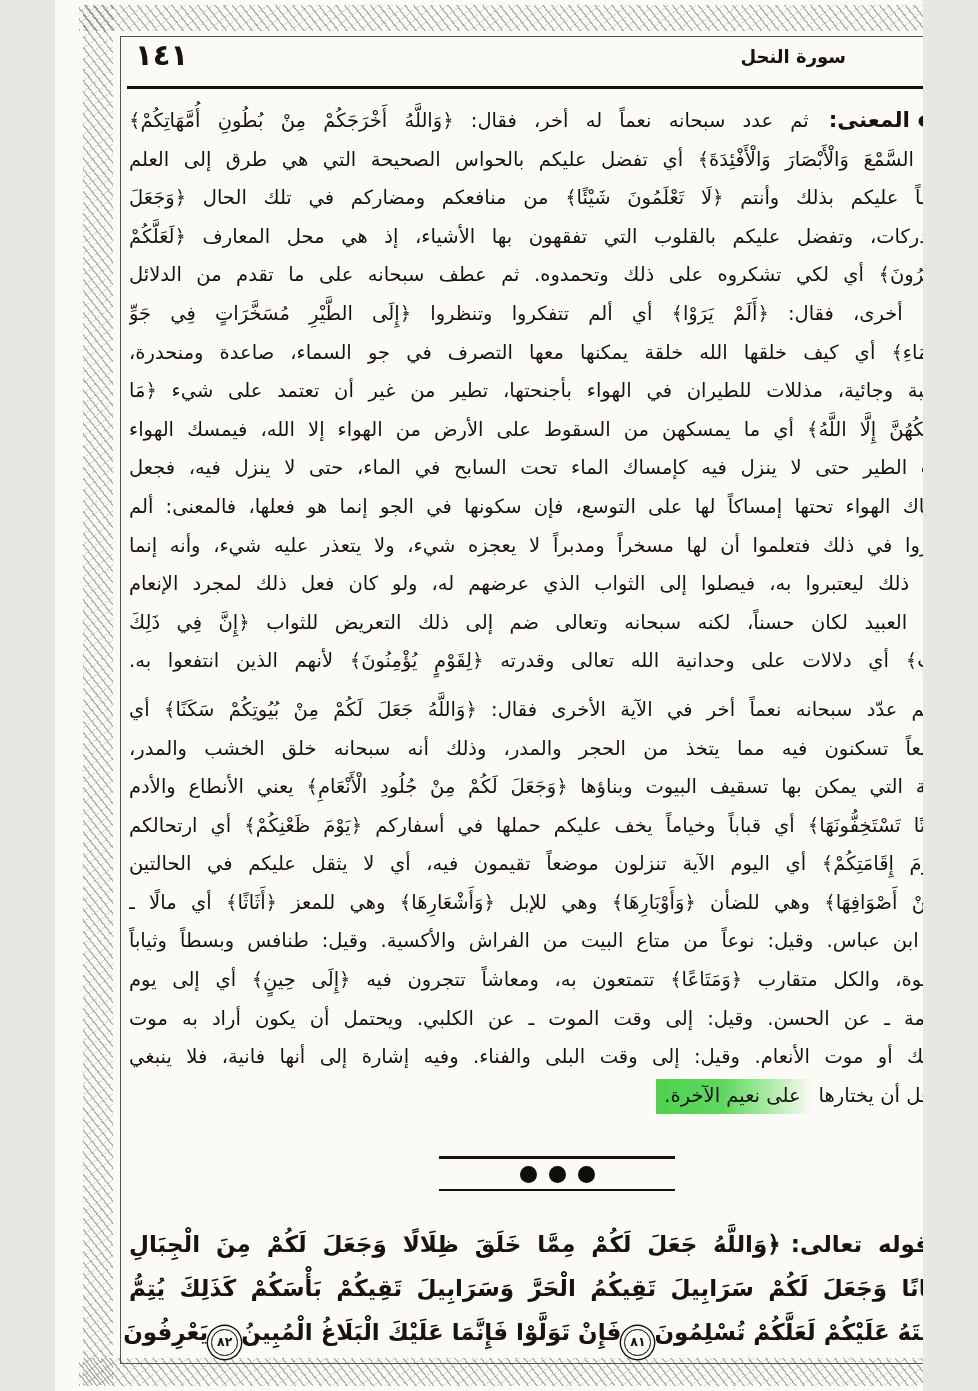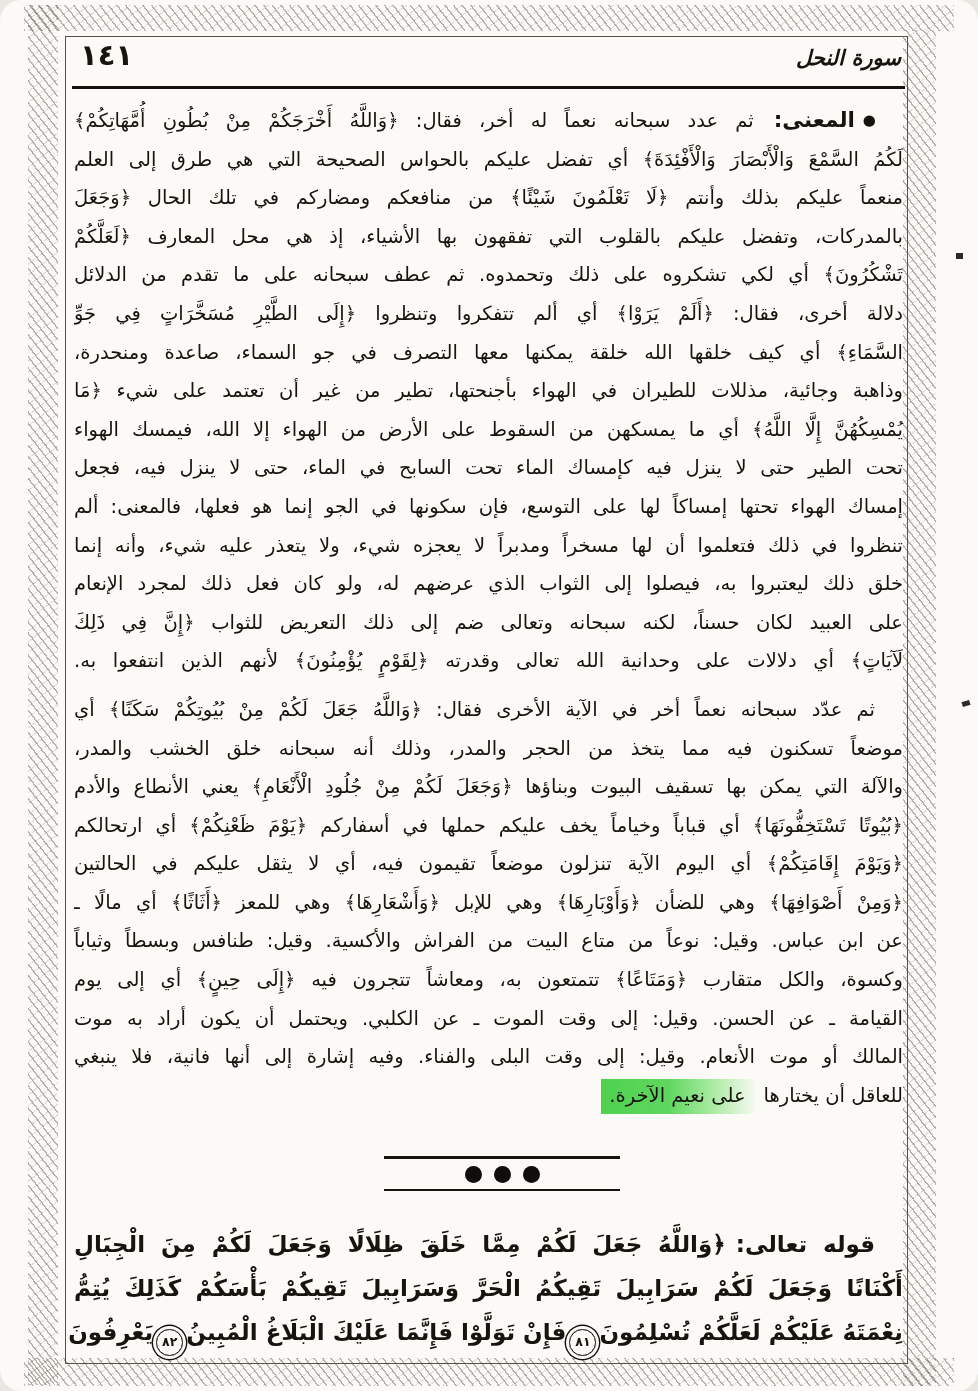--- a/index.html
+++ b/index.html
@@ -1,20 +1,19 @@
 <!DOCTYPE html>
 <html lang="ar"><head>
 <meta charset="utf-8">
 <style>
   html,body{margin:0;padding:0;background:#e9e7e2;}
   .page{
-    position:relative;width:978px;height:1391px;margin:0 auto;
+    position:relative;width:868px;height:1391px;margin:0 auto;
     background:#fbfaf6;color:#17140f;overflow:hidden;
     font-family:"DejaVu Sans",sans-serif;
-    border-radius:21px;
   }
   
   .hatch{
     position:absolute;opacity:.85;
     background-image:
       repeating-linear-gradient(52deg, rgba(70,68,64,.45) 0 1.4px, transparent 1.4px 6.8px),
       repeating-linear-gradient(-38deg, rgba(130,128,122,.28) 0 1px, transparent 1px 8.5px);
   }
   .hatch-top{left:24px;top:5px;width:930px;height:26px;}
   .hatch-left{left:28px;top:5px;width:30px;height:1380px;}
@@ -23,21 +22,21 @@
   .frame{
     position:absolute;left:65px;top:36px;width:841px;height:1326px;
     border:1.6px solid #55514b;
   }
   .speck{position:absolute;background:#2d2b28;}
   .speck-a{left:956px;top:253px;width:7px;height:6px;}
   .speck-b{left:962px;top:701px;width:8px;height:5px;transform:rotate(-18deg);}
 
   
   .pagenum{position:absolute;left:80px;top:38px;font-size:29px;font-weight:bold;letter-spacing:2px;}
-  .surah{position:absolute;right:77px;top:46px;font-size:21px;font-weight:bold;direction:rtl;font-style:italic;}
+  .surah{position:absolute;right:77px;top:46px;font-size:18px;font-weight:bold;direction:rtl;}
   .hrule{position:absolute;left:72px;top:86px;width:833px;height:3px;background:#15120e;}
 
   
   .body{position:absolute;left:74px;top:101px;width:829px;direction:rtl;}
   .bl{
     font-size:19.5px;line-height:38.6px;white-space:nowrap;overflow:hidden;
     text-align:justify;text-align-last:justify;
   }
   .bl.short{text-align:right;text-align-last:right;}
   .indent-sm{padding-right:16px;}

